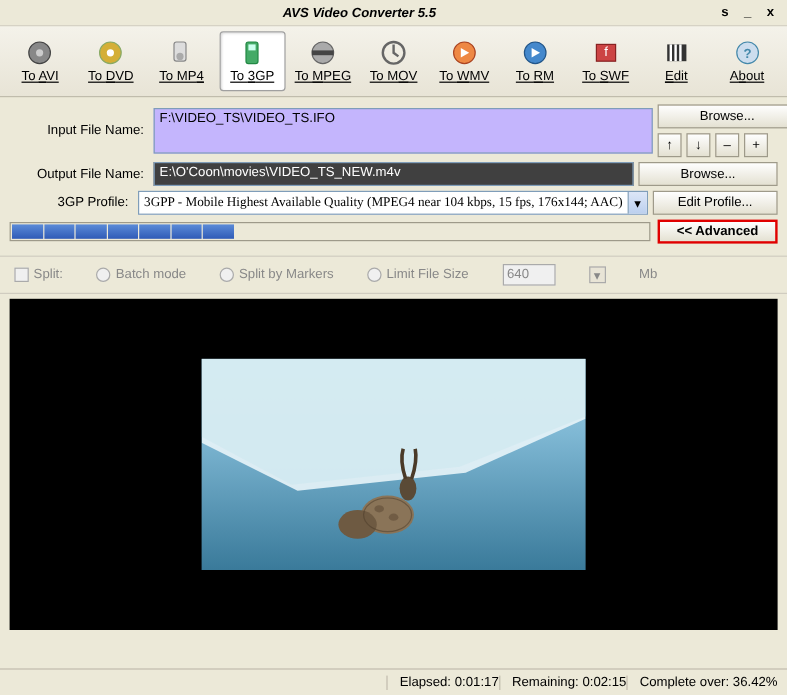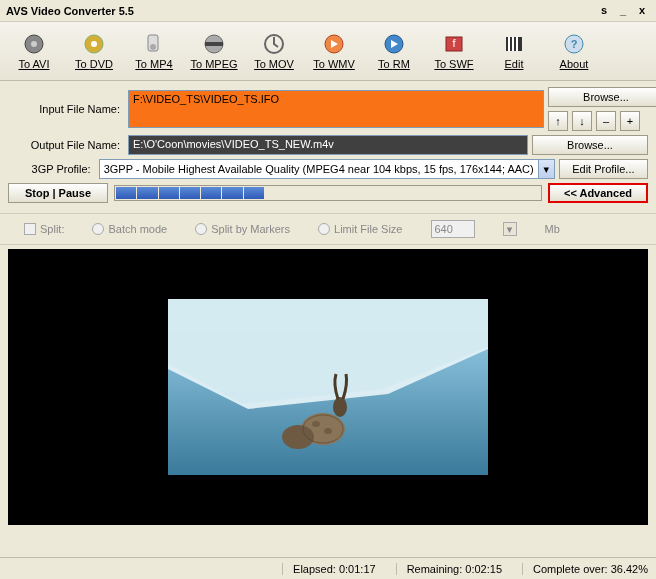--- a/index.html
+++ b/index.html
@@ -1,49 +1,49 @@
 <!DOCTYPE html>
 <html><head>
 <meta charset="utf-8">
 <style>
 * { box-sizing: border-box; margin: 0; padding: 0; font-family: Tahoma, Arial, sans-serif; font-size: 11px; }
 body { background: #ece9d8; width: 656px; height: 579px; overflow: hidden; }
 .titlebar { height: 22px; background: #ece9d8; display: flex; align-items: center; padding: 0 6px; border-bottom: 1px solid #d0ccc0; }
-.titlebar span.title { flex: 1; font-weight: bold; font-size: 11px; }
+.titlebar span.title { flex: 1; text-align: center; font-weight: bold; font-size: 11px; font-style: italic; }
 .titlebar .tbtn { width: 16px; height: 14px; margin-left: 3px; text-align: center; font-weight: bold; cursor: pointer; }
 .toolbar { display: flex; padding: 4px 6px; gap: 4px; border-bottom: 1px solid #c0bcac; background: linear-gradient(#f4f2ea,#e8e4d6); }
 .tbitem { width: 56px; height: 50px; display: flex; flex-direction: column; align-items: center; justify-content: center; border: 1px solid transparent; border-radius: 3px; cursor: pointer; }
 .tbitem.active { background: #fff; border-color: #a0a0a0; box-shadow: inset 1px 1px 2px rgba(0,0,0,.15); }
 .tbitem .ic { width: 28px; height: 24px; display: flex; align-items: center; justify-content: center; }
 .tbitem .lbl { margin-top: 2px; text-decoration: underline; }
 .tbitem .lbl u { text-decoration: underline; }
 .form { padding: 6px 8px; }
 .row { display: flex; align-items: center; margin-bottom: 4px; gap: 4px; }
 .lblcol { width: 116px; text-align: right; padding-right: 4px; }
 .input { height: 20px; border: 1px solid #7f9db9; background: #fff; padding: 2px 4px; }
 .input.sel { background: #404040; color: #fff; }
-.textarea { flex: 1; height: 38px; border: 1px solid #7f9db9; background: #f97316; padding: 2px 4px; }
+.textarea { flex: 1; height: 38px; border: 1px solid #7f9db9; background: #c4b5fd; padding: 2px 4px; }
 .btn { height: 20px; border: 1px solid #9e9a8a; background: linear-gradient(#fefefe,#e4e1d2); cursor: pointer; padding: 0 6px; display: flex; align-items: center; justify-content: center; }
 .btnw { width: 116px; }
 .sqbtn { width: 20px; height: 20px; }
 .rightcol { display: flex; flex-direction: column; gap: 4px; width: 100px; }
 .dd { flex: 1; height: 20px; border: 1px solid #7f9db9; background: #fff; display: flex; align-items: center; }
-.dd span { flex: 1; padding: 0 4px; white-space: nowrap; overflow: hidden; }
+.dd span { flex: 1; padding: 0 4px; white-space: nowrap; overflow: hidden; font-family: Liberation Serif, serif; }
 .dd .arrow { width: 16px; height: 18px; background: linear-gradient(#dce6f8,#bcd0ee); border-left: 1px solid #7f9db9; display: flex; align-items: center; justify-content: center; }
 .actionrow { display: flex; align-items: center; gap: 6px; margin-top: 4px; }
 .actionrow .prog { flex: 1; height: 16px; border: 1px solid #9e9a8a; background: #ece9d8; display: flex; padding: 1px; gap: 1px; }
 .prog .seg { flex: 1; background: linear-gradient(#5b8bd8,#2f5bb7); }
 .prog .seg.empty { background: transparent; }
 .advbtn { width: 100px; }
 .redbox { border: 2px solid #e00000 !important; font-weight: bold; }
-.optbar { display: flex; align-items: center; padding: 6px 24px; gap: 28px; color: #888; border-top: 1px solid #d0ccc0; border-bottom: 1px solid #d0ccc0; margin: 4px 0; }
+.optbar { display: flex; align-items: center; padding: 6px 12px; gap: 28px; color: #888; border-top: 1px solid #d0ccc0; border-bottom: 1px solid #d0ccc0; margin: 4px 0; }
 .optbar label { display: flex; align-items: center; gap: 4px; }
 .preview { margin: 4px 8px; background: #000; height: 276px; display: flex; align-items: center; justify-content: center; position: relative; }
 .preview .frame { width: 320px; height: 176px; background: linear-gradient(180deg,#a8d4e8 0%,#7fb8d4 35%,#3a7a9a 100%); position: relative; overflow: hidden; }
-.statusbar { position: absolute; bottom: 0; left: 0; right: 0; height: 22px; border-top: 1px solid #c0bcac; background: #ece9d8; display: flex; align-items: center; padding: 0 8px; gap: 20px; }
+.statusbar { position: absolute; bottom: 0; left: 0; right: 0; height: 22px; border-top: 1px solid #c0bcac; background: #ece9d8; display: flex; align-items: center; padding: 0 8px; }
 .statusbar .cell { border-left: 1px solid #c0bcac; padding-left: 10px; }
 .stopbtn { font-weight: bold; width: 100px; }
 svg { display: block; }
 .checkbox { width: 12px; height: 12px; border: 1px solid #aaa; background: #f0f0f0; }
 .radio { width: 12px; height: 12px; border: 1px solid #aaa; border-radius: 50%; background: #f0f0f0; }
 .numbox { width: 44px; height: 18px; border: 1px solid #aaa; background: #f0f0f0; display: flex; align-items: center; padding: 0 3px; color: #888; }
 .arrowicon { width: 14px; height: 14px; background: #e8e4d6; border: 1px solid #aaa; color: #888; display: flex; align-items: center; justify-content: center; }
 </style>
 </head>
 <body>
@@ -75,20 +75,29 @@
       <div class="lbl">To <u>D</u>VD</div>
     </div>
     <div class="tbitem">
       <div class="ic">
         <svg width="24" height="22">
           <rect x="6" y="2" width="10" height="16" rx="2" fill="#ddd" stroke="#888"></rect>
           <circle cx="11" cy="14" r="3" fill="#aaa"></circle>
         </svg>
       </div>
       <div class="lbl">To MP<u>4</u></div>
+    </div>
+    <div class="tbitem active">
+      <div class="ic">
+        <svg width="24" height="22">
+          <rect x="7" y="2" width="10" height="18" rx="2" fill="#4a6" stroke="#284"></rect>
+          <rect x="9" y="4" width="6" height="5" fill="#cfe"></rect>
+        </svg>
+      </div>
+      <div class="lbl">To <u>3</u>GP</div>
     </div>
     <div class="tbitem">
       <div class="ic">
         <svg width="24" height="22">
           <circle cx="12" cy="11" r="9" fill="#aaa" stroke="#666"></circle>
           <rect x="3" y="9" width="18" height="4" fill="#444"></rect>
         </svg>
       </div>
       <div class="lbl">To <u>M</u>PEG</div>
     </div>
@@ -174,21 +183,20 @@
   <div class="row">
     <div class="lblcol">3GP Profile:</div>
     <div class="dd">
       <span>3GPP - Mobile Highest Available Quality (MPEG4  near 104 kbps, 15 fps, 176x144; AAC)</span>
       <div class="arrow">▾</div>
     </div>
     <div class="btn btnw">Edit Profile...</div>
   </div>
 
   <div class="actionrow">
-    <div class="btn stopbtn">Stop  |  Pause</div>
     <div class="prog" id="progress">
         <div class="seg"></div>
         <div class="seg"></div>
         <div class="seg"></div>
         <div class="seg"></div>
         <div class="seg"></div>
         <div class="seg"></div>
         <div class="seg"></div>
         <div class="seg empty"></div>
         <div class="seg empty"></div>

